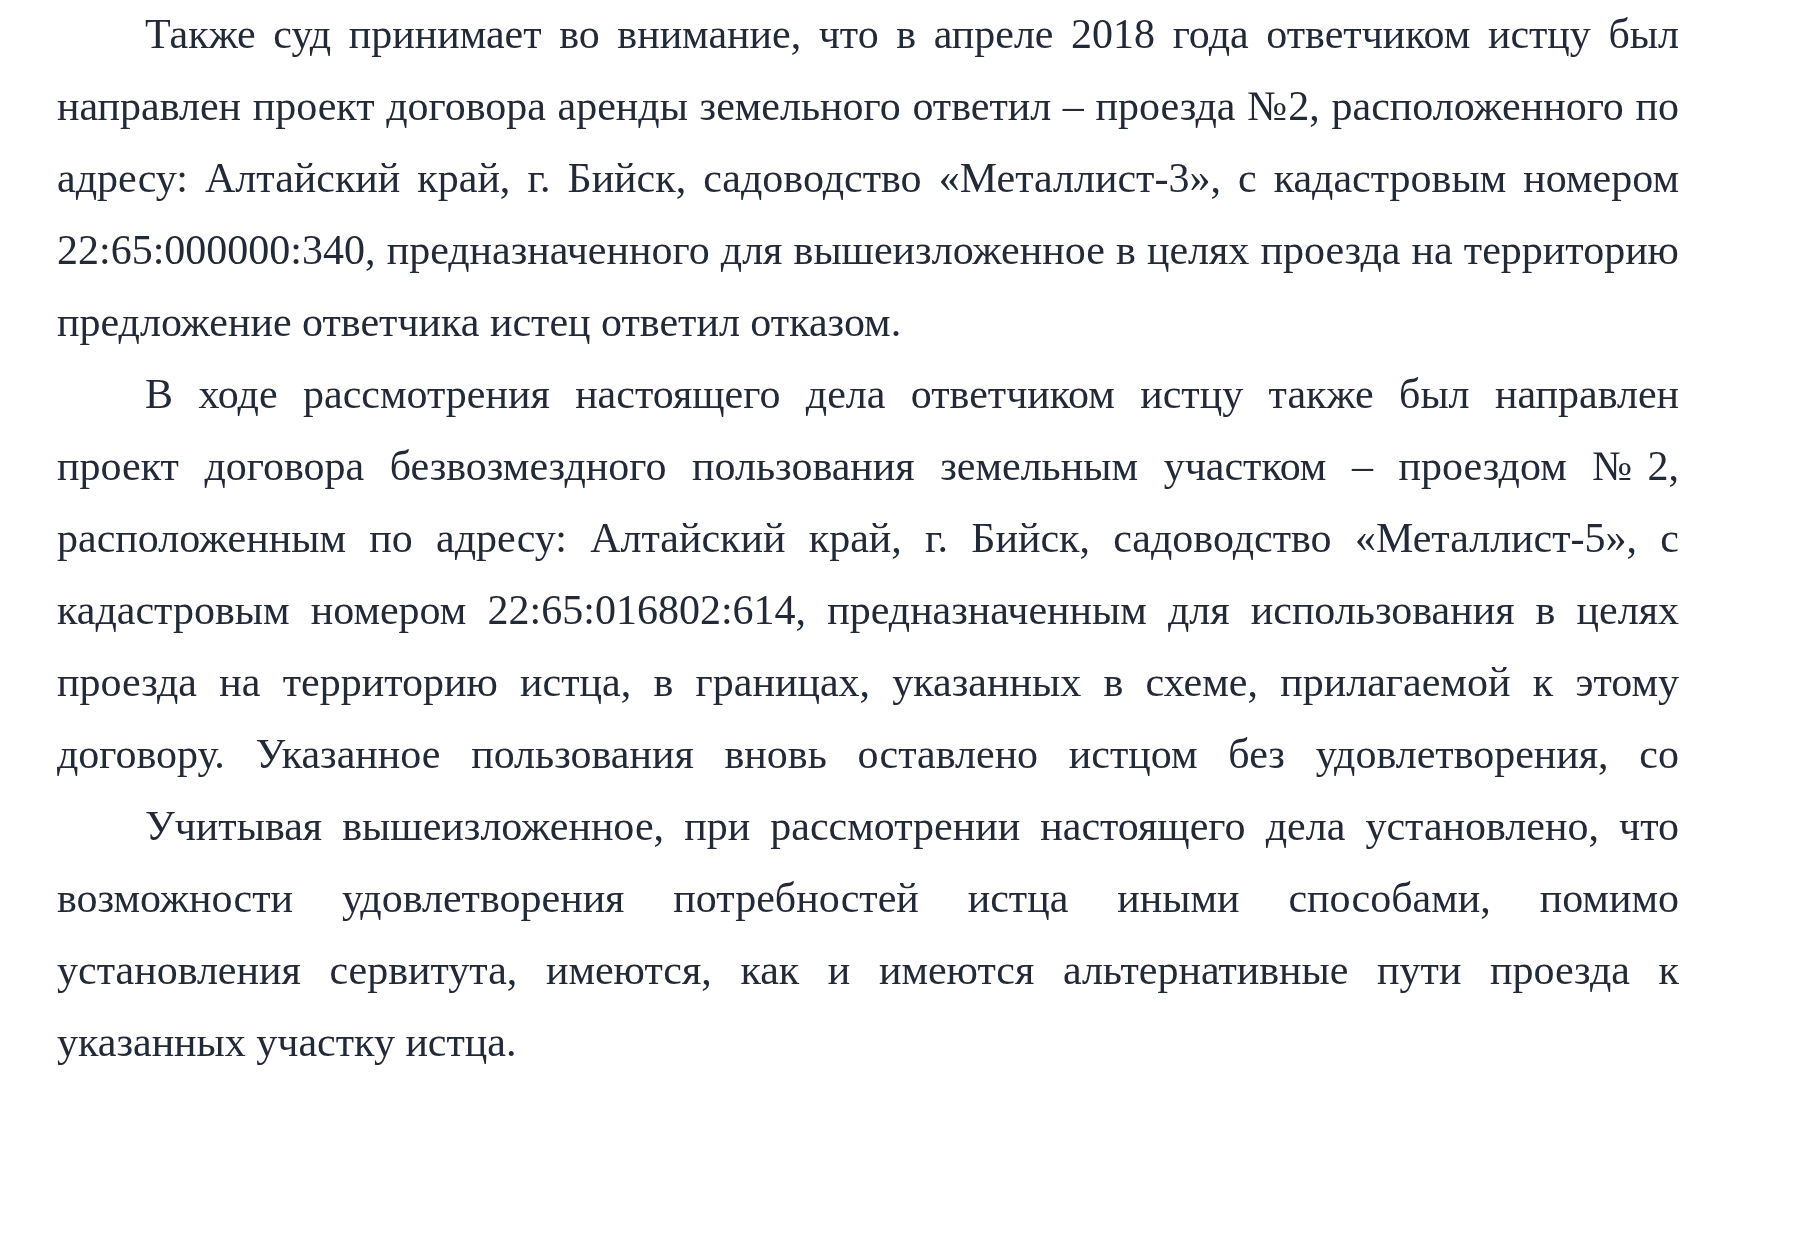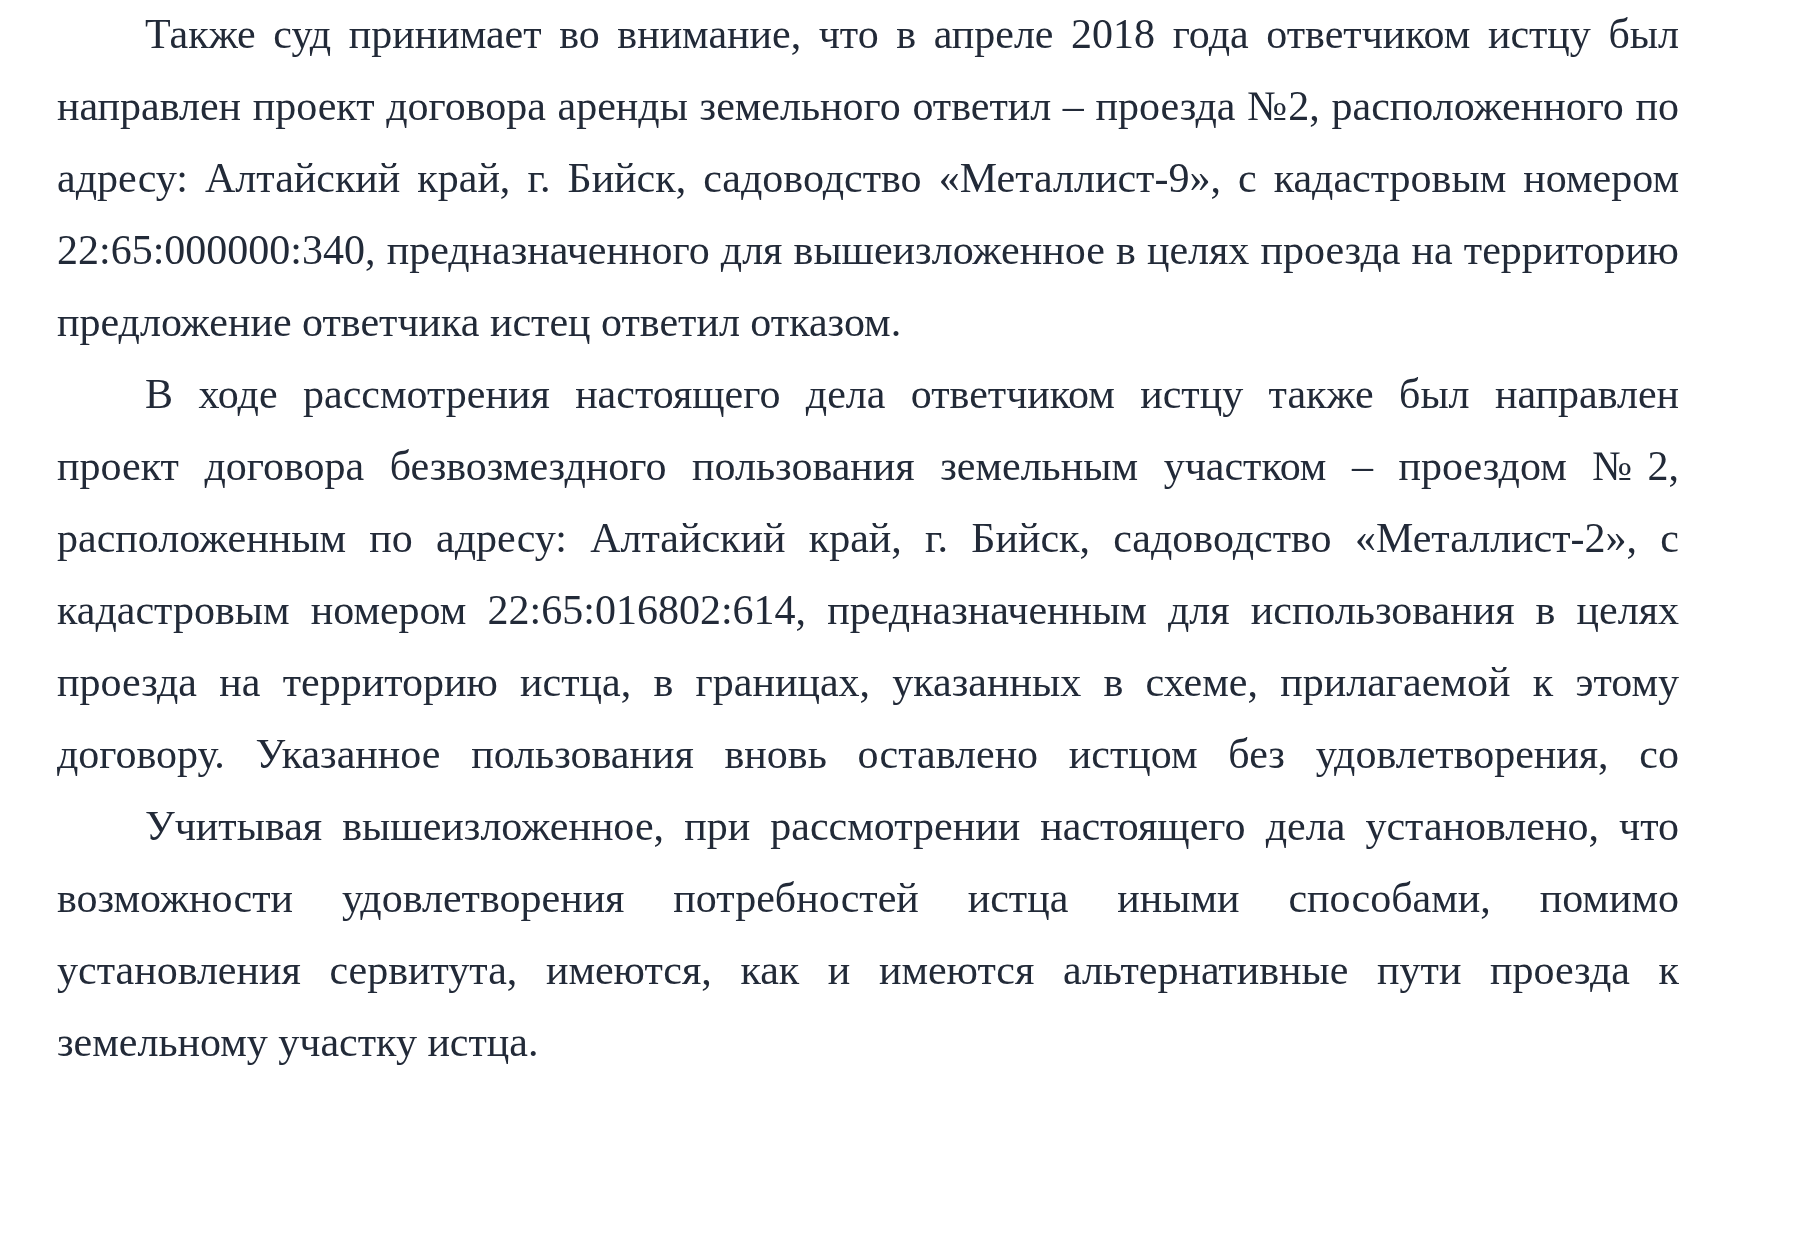--- a/index.html
+++ b/index.html
@@ -48,32 +48,32 @@
   }
 </style>
 </head>
 <body style="background: rgb(255, 255, 255);">
 
 <div class="page">
   <div class="doc" style="color: rgb(34, 42, 56);">
       <div class="para">
         <div class="line first">Также суд принимает во внимание, что в апреле 2018 года ответчиком истцу был</div>
         <div class="line">направлен проект договора аренды земельного ответил – проезда №2, расположенного по</div>
-        <div class="line">адресу: Алтайский край, г. Бийск, садоводство «Металлист-9», с кадастровым номером</div>
+        <div class="line">адресу: Алтайский край, г. Бийск, садоводство «Металлист-3», с кадастровым номером</div>
         <div class="line">22:65:000000:340, предназначенного для вышеизложенное в целях проезда на территорию</div>
         <div class="line last">предложение ответчика истец ответил отказом.</div>
       </div>
       <div class="para">
         <div class="line first">В ходе рассмотрения настоящего дела ответчиком истцу также был направлен</div>
         <div class="line">проект договора безвозмездного пользования земельным участком – проездом №2,</div>
-        <div class="line">расположенным по адресу: Алтайский край, г. Бийск, садоводство «Металлист-2», с</div>
+        <div class="line">расположенным по адресу: Алтайский край, г. Бийск, садоводство «Металлист-5», с</div>
         <div class="line">кадастровым номером 22:65:016802:614, предназначенным для использования в целях</div>
         <div class="line">проезда на территорию истца, в границах, указанных в схеме, прилагаемой к этому</div>
         <div class="line">договору. Указанное пользования вновь оставлено истцом без удовлетворения, со</div>
       </div>
       <div class="para">
         <div class="line first">Учитывая вышеизложенное, при рассмотрении настоящего дела установлено, что</div>
         <div class="line">возможности удовлетворения потребностей истца иными способами, помимо</div>
         <div class="line">установления сервитута, имеются, как и имеются альтернативные пути проезда к</div>
-        <div class="line last">земельному участку истца.</div>
+        <div class="line last">указанных участку истца.</div>
       </div>
     </div>
 </div>
 
 </body></html>

